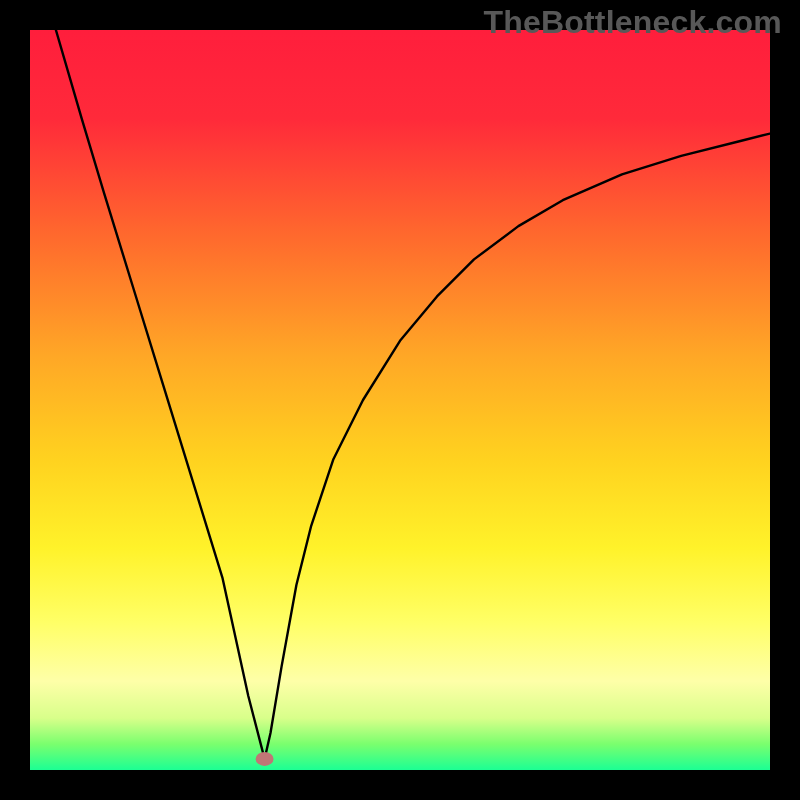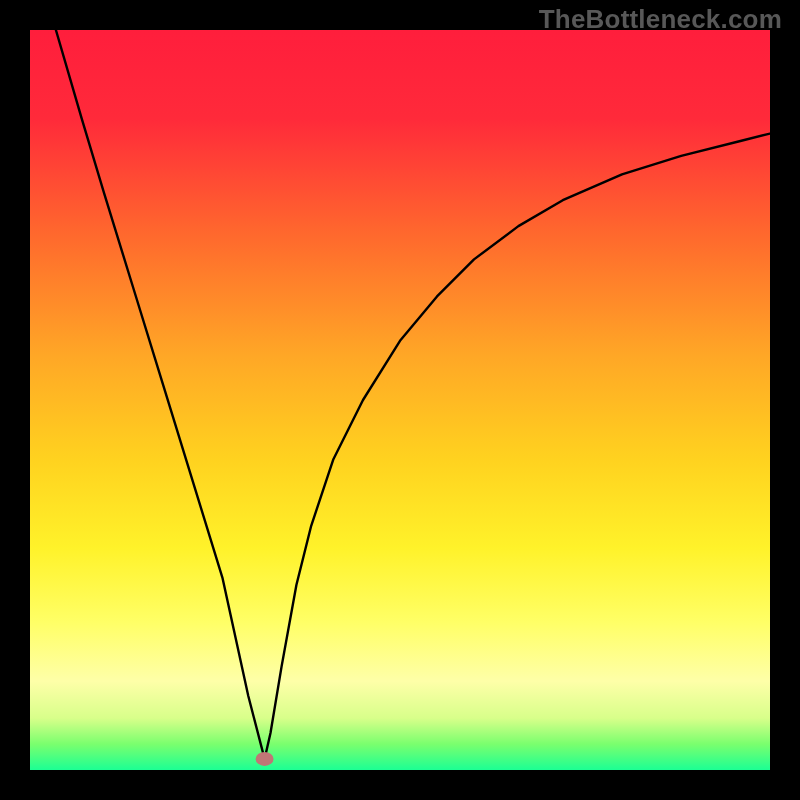--- a/index.html
+++ b/index.html
@@ -15,21 +15,21 @@
     position: relative;
     width: 800px;
     height: 800px;
     background: #000000;
   }
   .watermark {
     position: absolute;
     top: 4px;
     right: 18px;
     color: #585858;
-    font-size: 26px;
+    font-size: 32px;
     font-weight: bold;
     letter-spacing: 0.2px;
     z-index: 30;
     user-select: none;
   }
   .plot-area {
     position: absolute;
     left: 30px;
     top: 30px;
     width: 740px;

